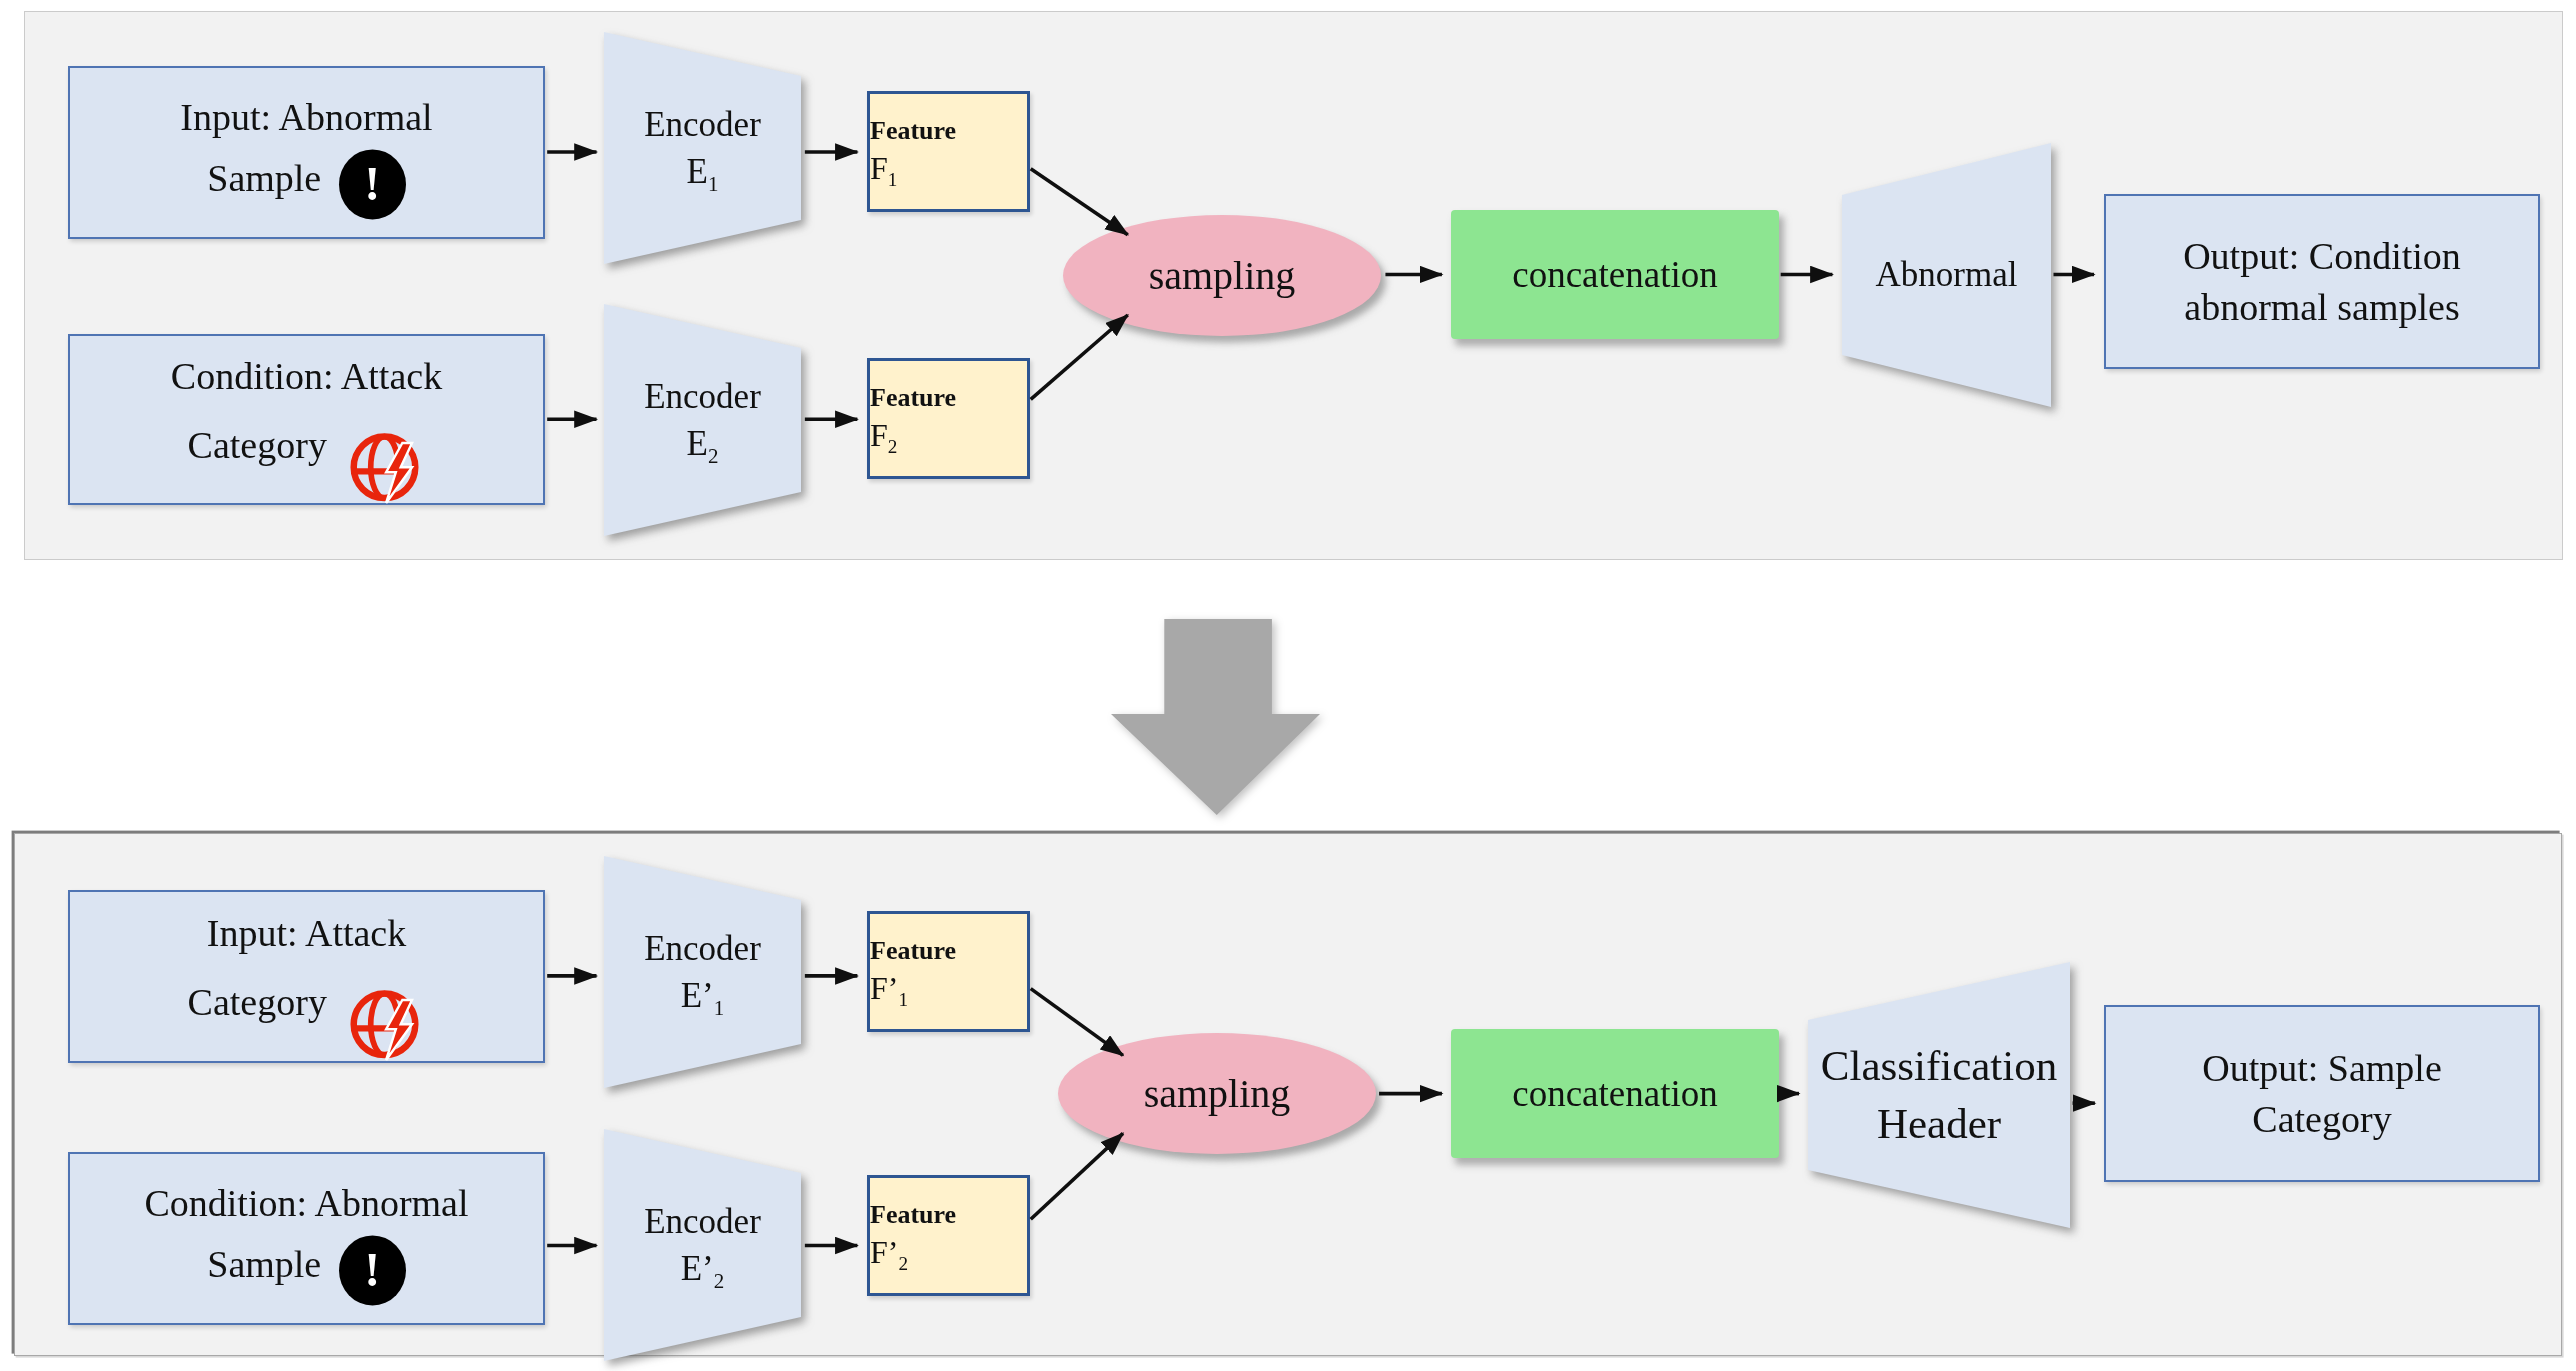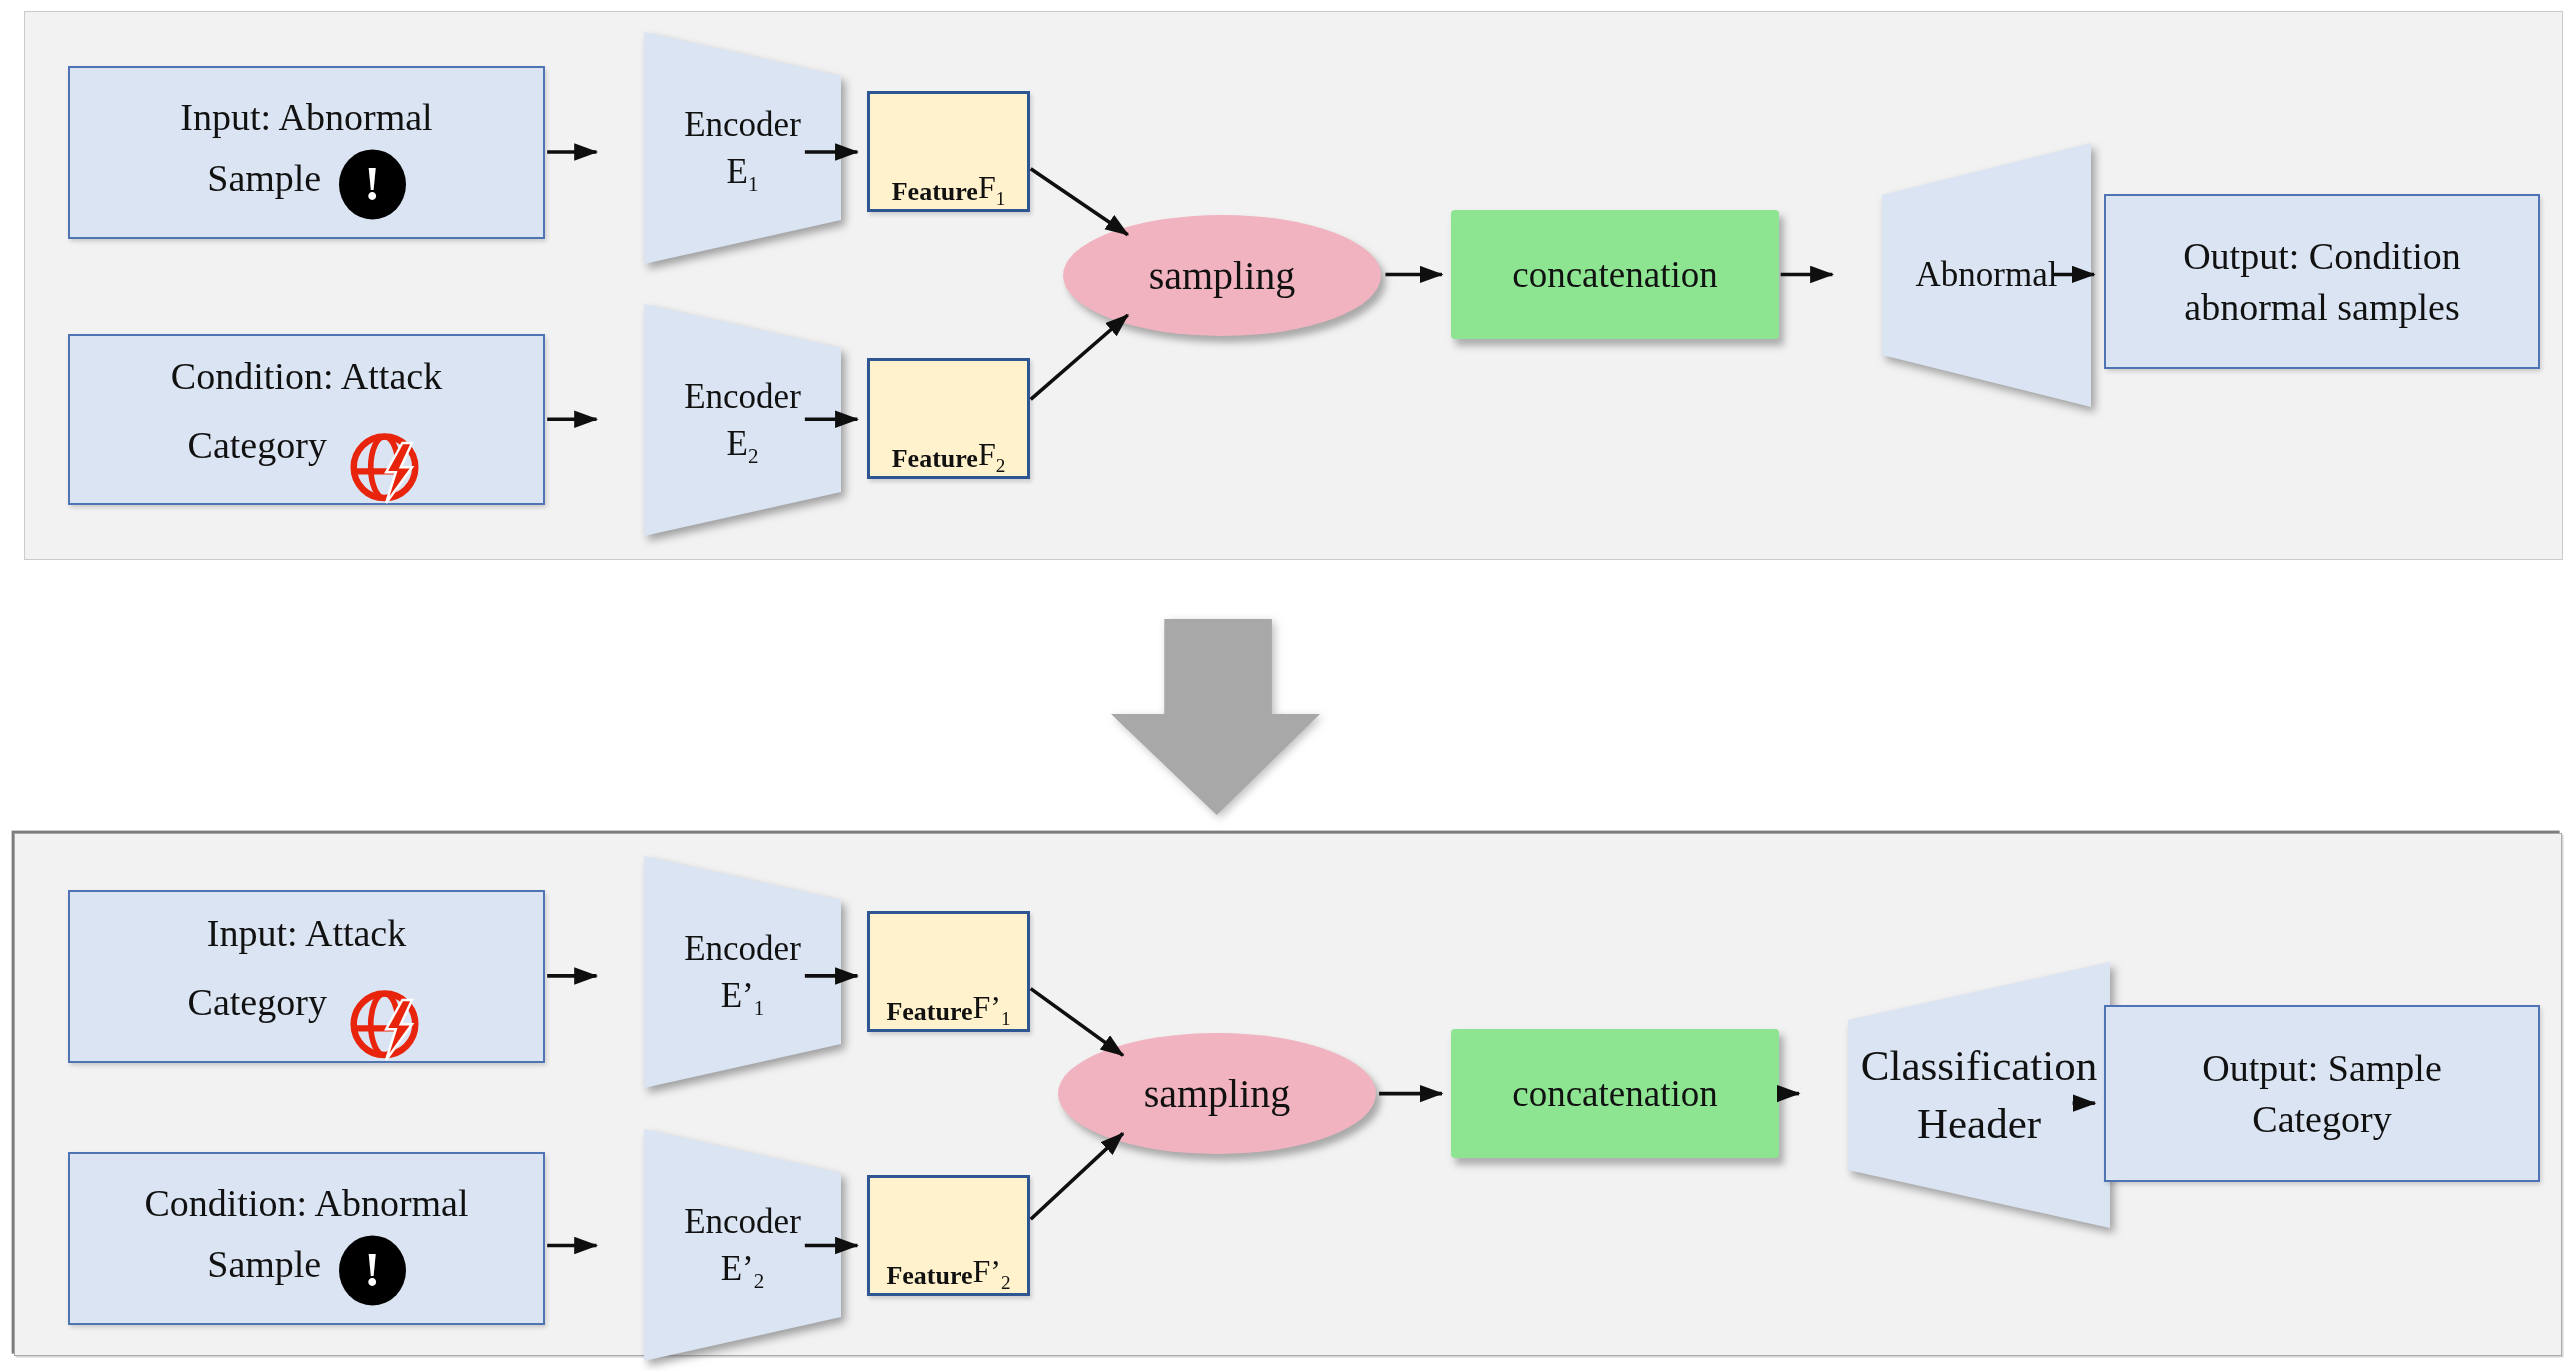--- a/index.html
+++ b/index.html
@@ -24,34 +24,34 @@
   .outbox { font-size:38px; }
   .line2wrap { display:flex; align-items:center; justify-content:center; gap:17.5px; }
 
   .excl-icon {
     width:67px; height:70px; background:#000; border-radius:50%;
     color:#fff; display:flex; align-items:center; justify-content:center;
     font-size:48px; font-weight:bold; transform:translateY(6.4px); flex:0 0 auto;
   }
   .attack-icon { width:81px; height:86px; transform:translateY(20.7px); flex:0 0 auto; }
 
-  .trap-wrap { position:absolute; filter:drop-shadow(4.8px 5.6px 4px rgba(90,90,90,0.55));margin-left:40px; }
+  .trap-wrap { position:absolute; filter:drop-shadow(4.8px 5.6px 4px rgba(90,90,90,0.55)); }
   .trap {
     width:100%; height:100%; background:#dbe4f2;
     display:flex; flex-direction:column; align-items:center; justify-content:center;
     font-size:35px; line-height:1.35; text-align:center;
   }
   .clip-enc { clip-path:polygon(0 0, 100% 19%, 100% 81%, 0 100%); }
   .clip-dec { clip-path:polygon(0 19.7%, 100% 0, 100% 100%, 0 80.3%); }
   .clip-clf { clip-path:polygon(0 21.8%, 100% 0, 100% 100%, 0 78.2%); clip-path:polygon(0 21.8%, 100% 0%, 100% 100%, 0 78.2%); }
   .clf-text { font-size:43px; }
 
   .featbox {
     position:absolute; background:#fff2cc; border:3.2px solid #2e5692;
-    display:flex; flex-direction:row; align-items:flex-end; justify-content:center;
+    display:flex; flex-direction:column; align-items:flex-start; justify-content:center;
     line-height:1.3; text-align:center; box-shadow:2.4px 3.2px 4px rgba(0,0,0,0.15);
   }
   .featbox .ft { font-weight:bold; font-size:26px; }
   .featbox .fv { font-size:32px; }
 
   .ellipse {
     position:absolute; background:#f1b3c0; border-radius:50%;
     display:flex; align-items:center; justify-content:center; font-size:40px;
     box-shadow:4.8px 6.4px 7.2px rgba(110,110,110,0.55);
   }

